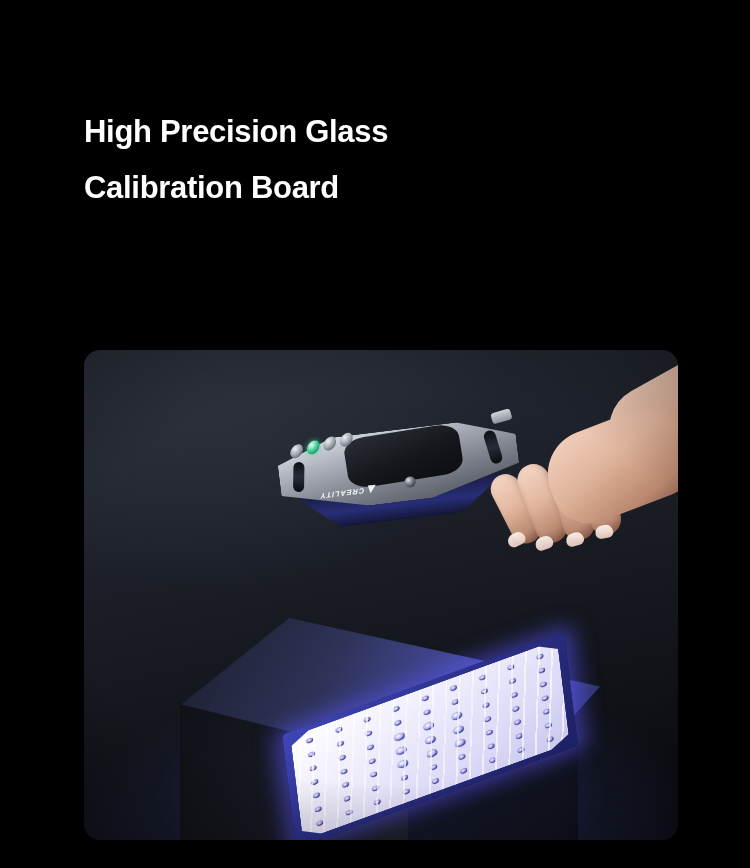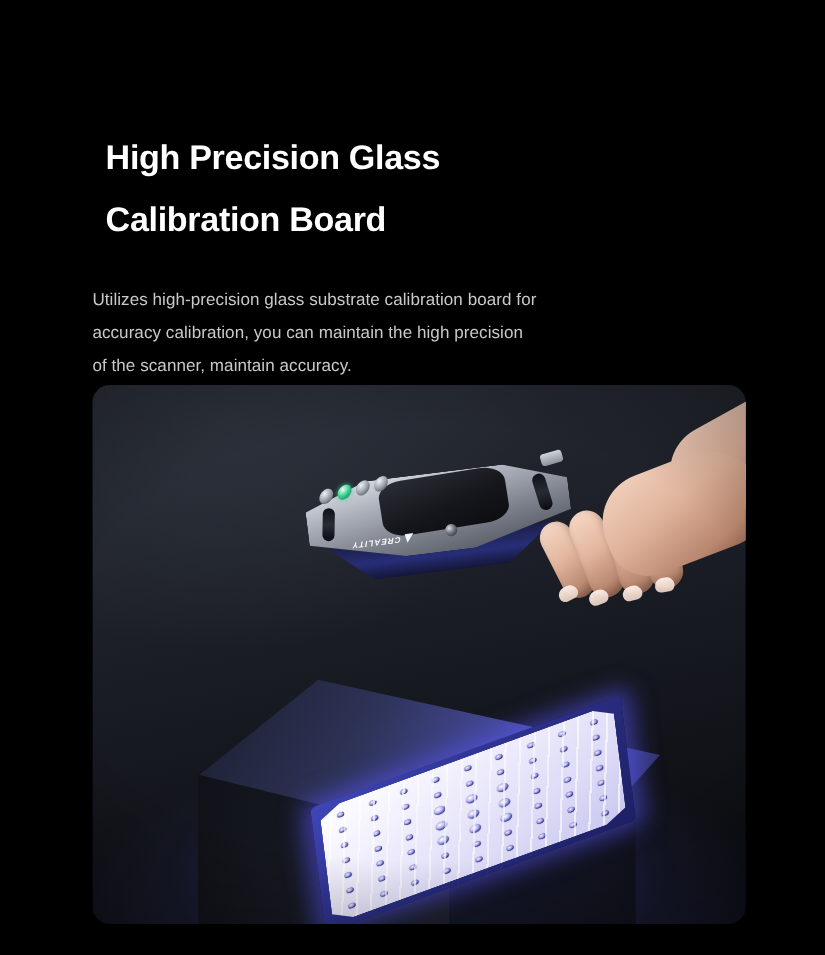--- a/index.html
+++ b/index.html
@@ -23,21 +23,21 @@
   }
 
   
   .copy {
     position: absolute;
     left: 84px;
     top: 104px;
     width: 580px;
   }
   .headline {
-    margin: 12px;
+    margin: 0;
     color: #ffffff;
     font-size: 31px;
     font-weight: bold;
     line-height: 56px;
     letter-spacing: -0.3px;
     white-space: pre-line;
   }
   .subcopy {
     margin: 0;
     padding-top: 18px;
@@ -373,23 +373,20 @@
   }
 </style>
 </head>
 <body>
 
 <div class="page">
 
   <div class="copy">
     <h1 class="headline">High Precision Glass
 Calibration Board</h1>
-    <p class="subcopy">Utilizes high-precision glass substrate calibration board for
-accuracy calibration, you can maintain the high precision
-of the scanner, maintain accuracy.</p>
   </div>
 
   <div class="media-panel">
 
     <div class="floor-glow"></div>
 
     <div class="pedestal">
       <div class="ped-top"></div>
       <div class="ped-face-left"></div>
       <div class="ped-face-right"></div>

